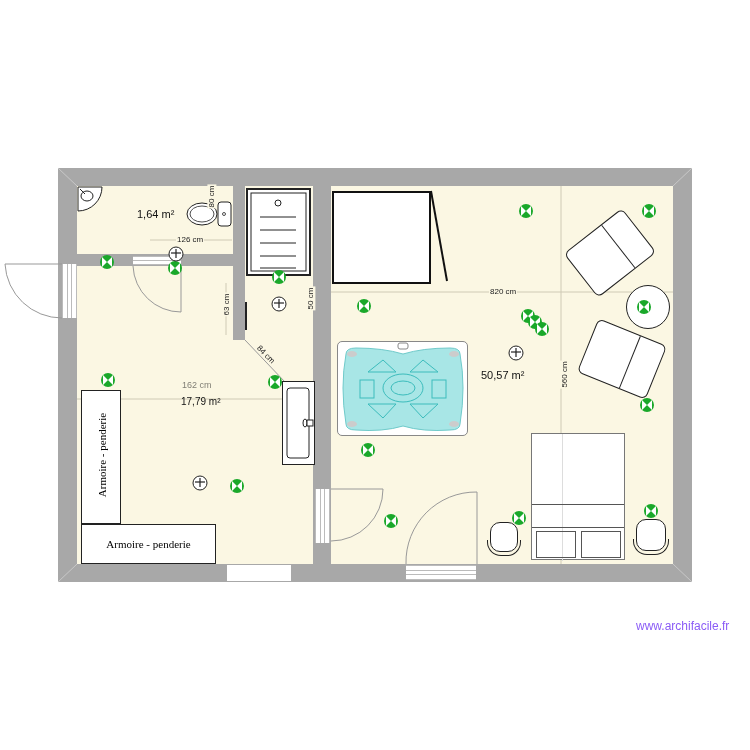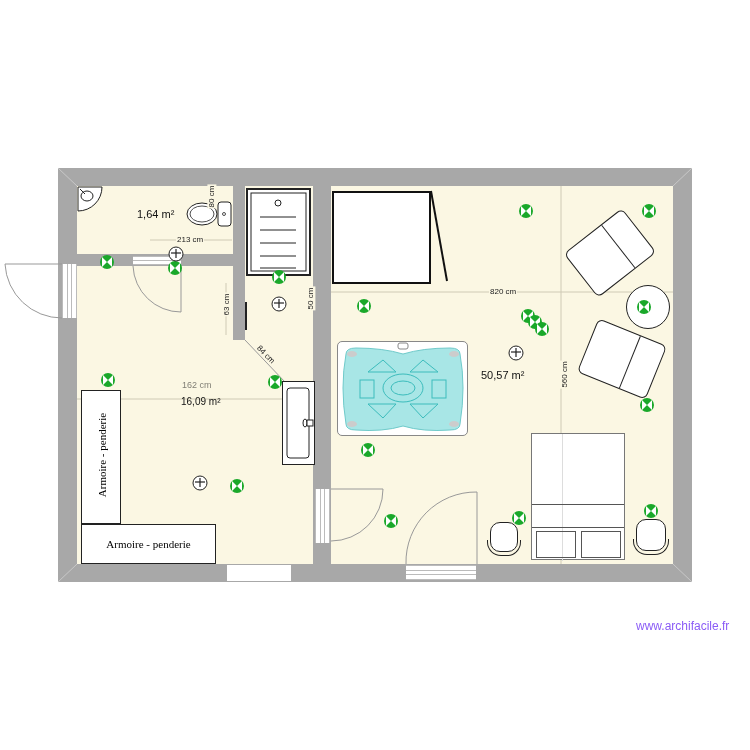--- a/index.html
+++ b/index.html
@@ -157,25 +157,25 @@
 <div class="abs" style="left:487px;top:522px;width:34px;height:36px;">
   <div class="abs" style="left:3px;top:0;width:28px;height:30px;border:1px solid #222;border-radius:10px;background:#fff;box-sizing:border-box;"></div>
   <div class="abs" style="left:0;top:18px;width:34px;height:16px;border:1px solid #222;border-top:none;border-radius:0 0 14px 14px;box-sizing:border-box;"></div>
 </div>
 <div class="abs" style="left:633px;top:519px;width:36px;height:38px;">
   <div class="abs" style="left:3px;top:0;width:30px;height:32px;border:1px solid #222;border-radius:10px;background:#fff;box-sizing:border-box;"></div>
   <div class="abs" style="left:0;top:20px;width:36px;height:16px;border:1px solid #222;border-top:none;border-radius:0 0 14px 14px;box-sizing:border-box;"></div>
 </div>
 
 <div class="label" style="left:137px;top:208px;font-size:11px;">1,64 m²</div>
-<div class="label" style="left:181px;top:396px;font-size:10px;">16,09 m²</div>
+<div class="label" style="left:181px;top:396px;font-size:10px;">17,79 m²</div>
 <div class="label" style="left:182px;top:380px;font-size:9px;opacity:0.55;">162 cm</div>
 <div class="label" style="left:481px;top:369px;font-size:11px;">50,57 m²</div>
 
-<div class="dim" style="left:176px;top:235px;">213 cm</div>
+<div class="dim" style="left:176px;top:235px;">126 cm</div>
 <div class="dim" style="left:200px;top:192px;transform:rotate(-90deg);">80 cm</div>
 <div class="dim" style="left:215px;top:300px;transform:rotate(-90deg);">63 cm</div>
 <div class="dim" style="left:299px;top:294px;transform:rotate(-90deg);">50 cm</div>
 <div class="dim" style="left:254px;top:350px;transform:rotate(45deg);background:transparent;">84 cm</div>
 <div class="dim" style="left:489px;top:287px;">820 cm</div>
 <div class="dim" style="left:550px;top:370px;transform:rotate(-90deg);">560 cm</div>
 
 <svg class="abs" style="left:0;top:0;" width="750" height="750">
   <defs>
     <g id="lt">

